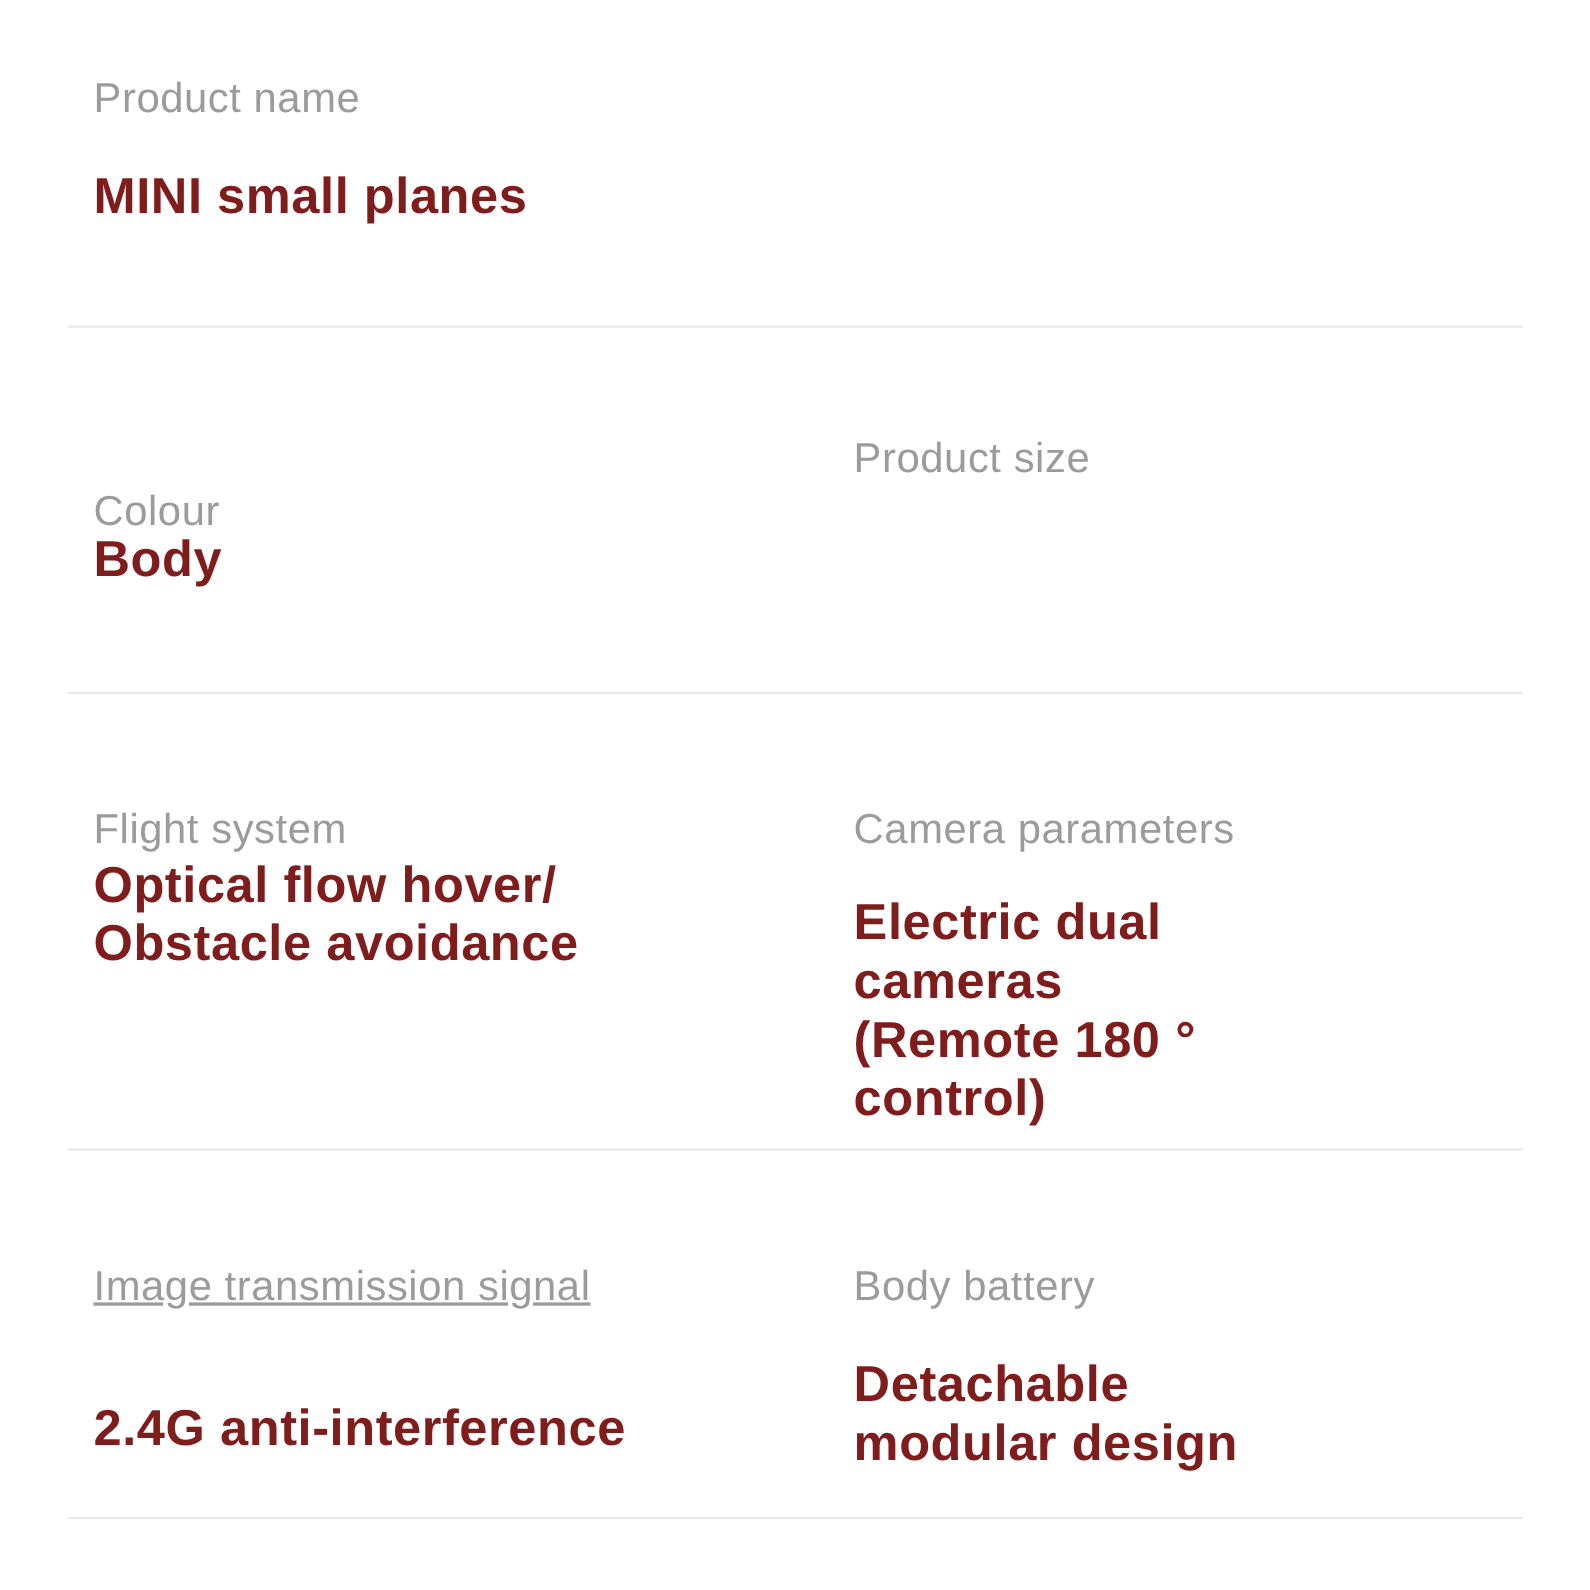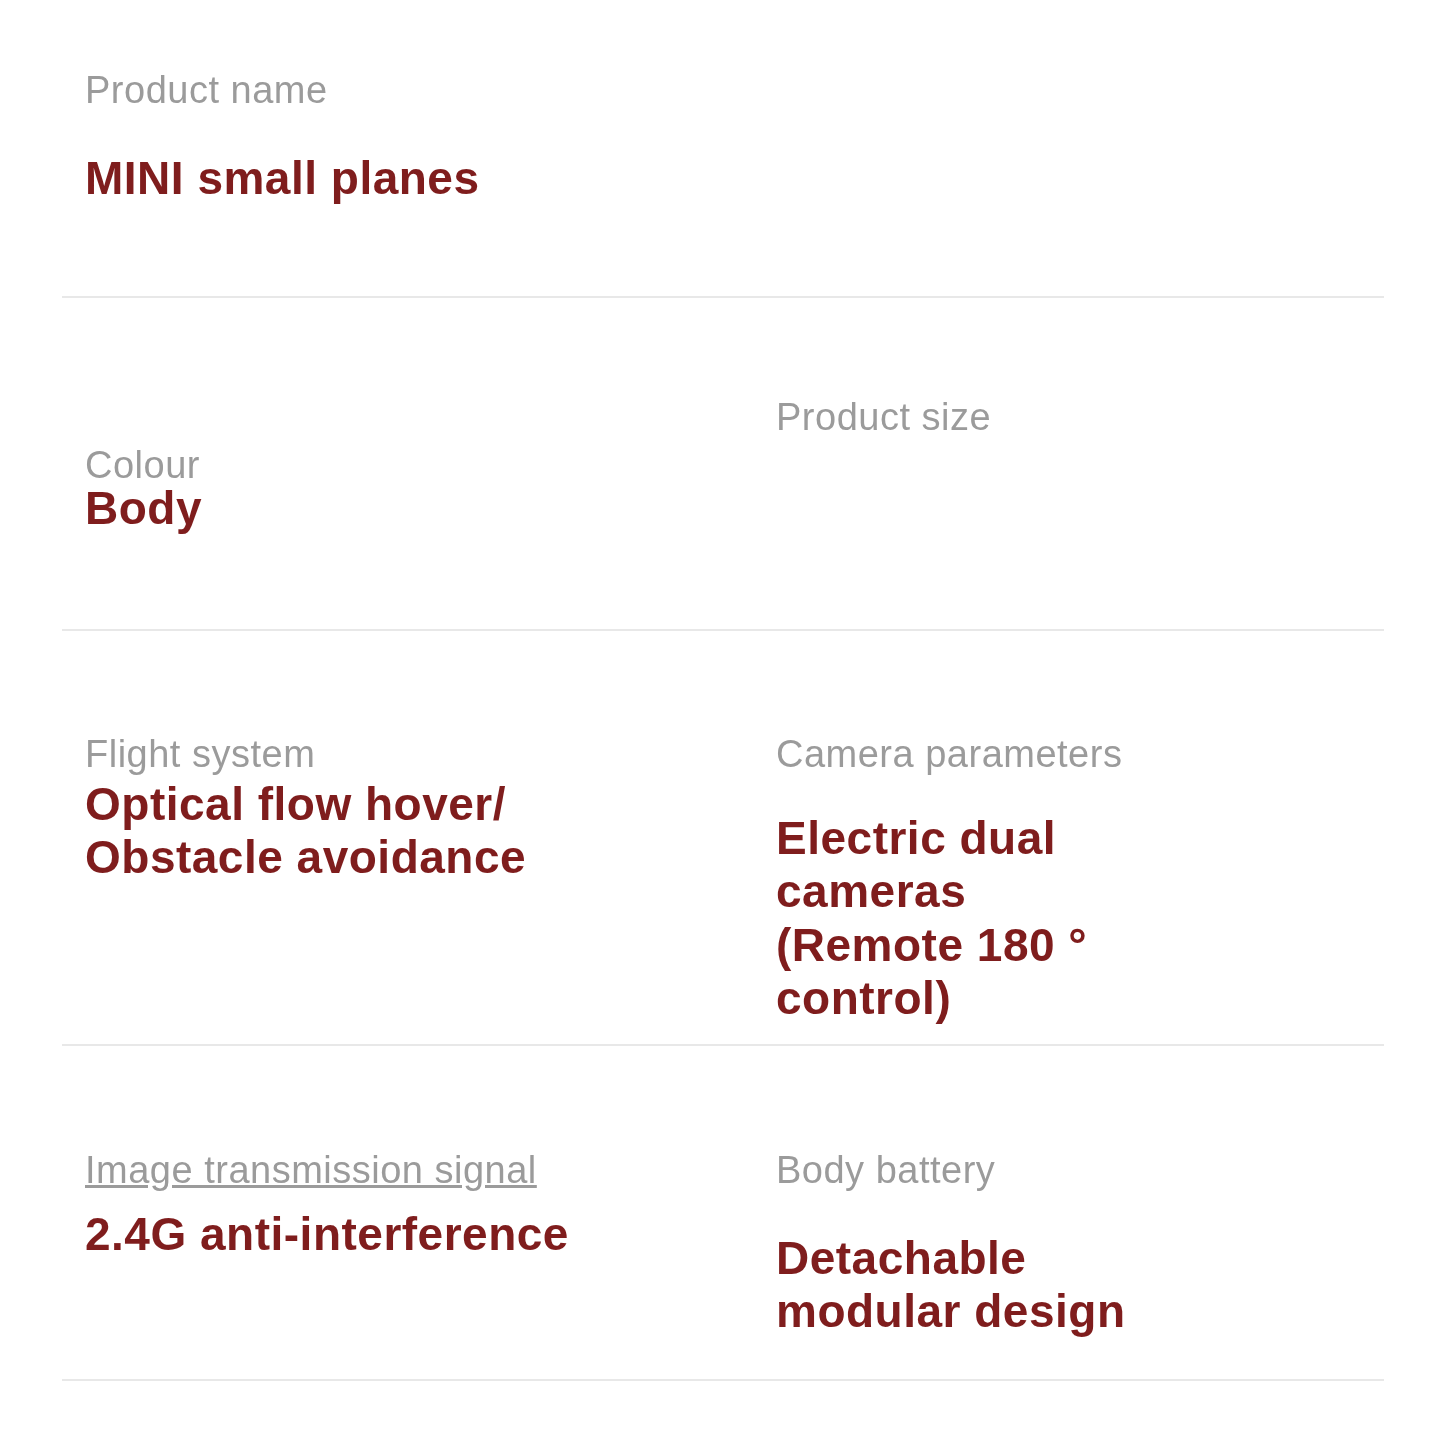--- a/index.html
+++ b/index.html
@@ -69,20 +69,20 @@
   <div class="spec-value col-left" style="top: 778px;">Optical flow hover/
 Obstacle avoidance</div>
 
   <div class="spec-label col-right" style="top: 734px;">Camera parameters</div>
   <div class="spec-value col-right" style="top: 812px;">Electric dual cameras
 (Remote 180 ° control)</div>
 
   <div class="divider" style="top: 1044px;"></div>
 
   <div class="spec-label col-left" style="top: 1150px; text-decoration: underline;">Image transmission signal</div>
-  <div class="spec-value col-left" style="top: 1208px; text-align: center;">2.4G anti-interference</div>
+  <div class="spec-value col-left" style="top: 1272px; text-align: center;">2.4G anti-interference</div>
 
   <div class="spec-label col-right" style="top: 1150px;">Body battery</div>
   <div class="spec-value col-right" style="top: 1232px;">Detachable modular design</div>
 
   <div class="divider" style="top: 1379px;"></div>
 
 </div>
 
 </body></html>

